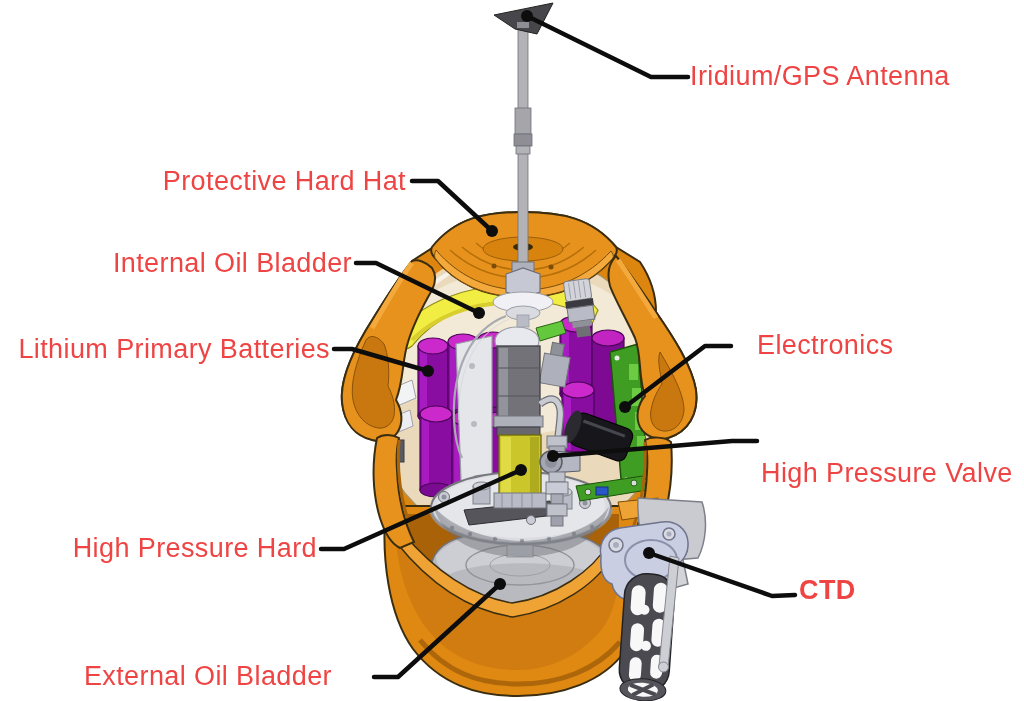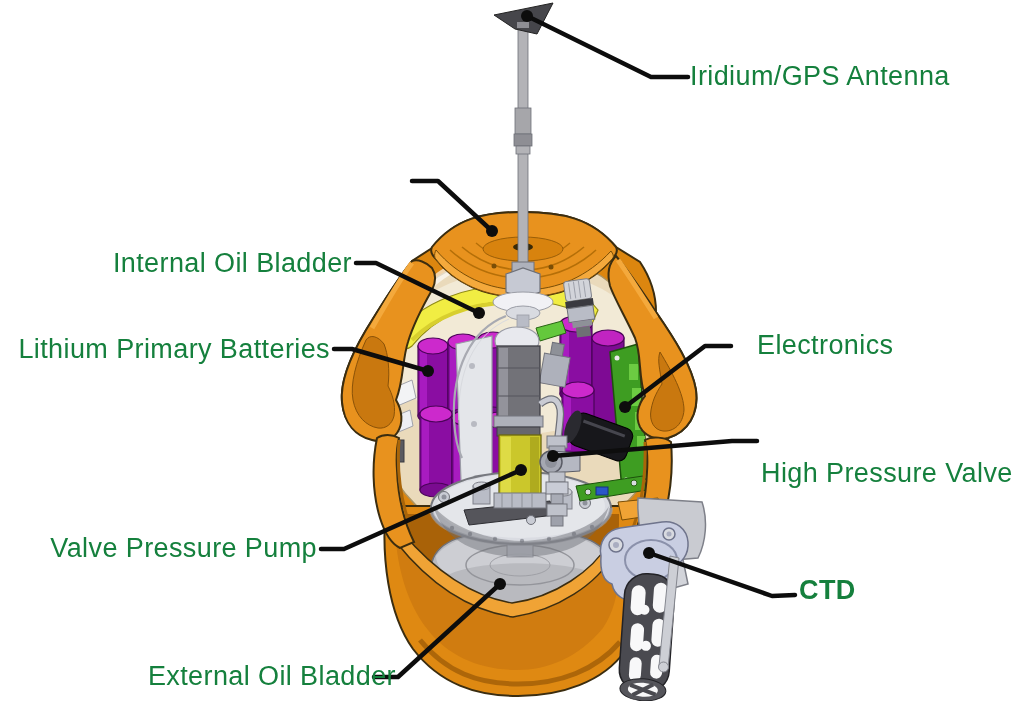--- a/index.html
+++ b/index.html
@@ -1,19 +1,19 @@
 <!DOCTYPE html>
 <html><head>
 <meta charset="utf-8">
 <style>
   html,body{margin:0;padding:0;background:#ffffff;}
   #stage{position:relative;width:1024px;height:701px;background:#ffffff;overflow:hidden;
          font-family:"Liberation Sans", sans-serif;}
   #diagram-svg{position:absolute;left:0;top:0;}
-  .lbl{position:absolute;font-size:27px;letter-spacing:.4px;color:#15803d;
+  .lbl{position:absolute;font-size:27px;letter-spacing:.4px;color:#ef4444;
        white-space:nowrap;line-height:30px;text-align:right;}
 </style>
 </head>
 <body>
 
 <div id="stage">
 
 <svg id="diagram-svg" width="1024" height="701" viewBox="0 0 1024 701">
 
   <g>
@@ -346,20 +346,21 @@
         <circle cx="428" cy="371" r="6"></circle>
     <circle cx="625" cy="407" r="6"></circle>
         <circle cx="553" cy="456" r="6"></circle>
     <circle cx="521" cy="470" r="6"></circle>
         <circle cx="500" cy="584" r="6"></circle>
     <circle cx="649" cy="553" r="6"></circle>
   </g>
 </svg>
 
   <div class="lbl" style="left:690px; top:61px;">Iridium/GPS Antenna</div>
+  <div class="lbl" style="right:618px; top:166px;">Protective Hard Hat</div>
   <div class="lbl" style="right:694px; top:334px;">Lithium Primary Batteries</div>
   <div class="lbl" style="right:672px; top:248px;">Internal Oil Bladder</div>
   <div class="lbl" style="left:737px; top:330px;margin-left:20px;">Electronics</div>
   <div class="lbl" style="left:761px; top:414px;margin-top:44px;">High Pressure Valve</div>
-  <div class="lbl" style="right:707px; top:533px;">Valve Pressure Pump</div>
-  <div class="lbl" style="right:628px; top:661px;">External Oil Bladder</div>
+  <div class="lbl" style="right:707px; top:533px;">High Pressure Hard</div>
+  <div class="lbl" style="right:692px; top:661px;">External Oil Bladder</div>
   <div class="lbl" style="left:799px; top:575px;font-weight:bold;">CTD</div>
 </div>
 
 </body></html>

